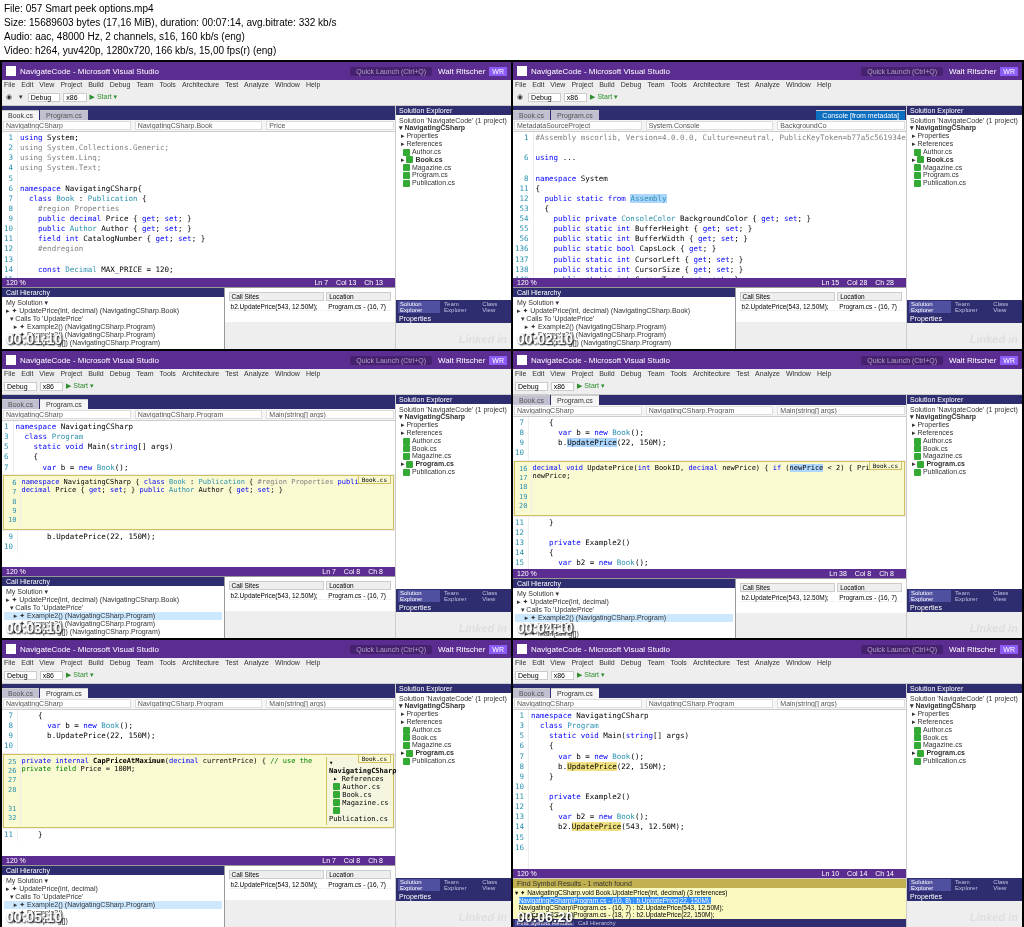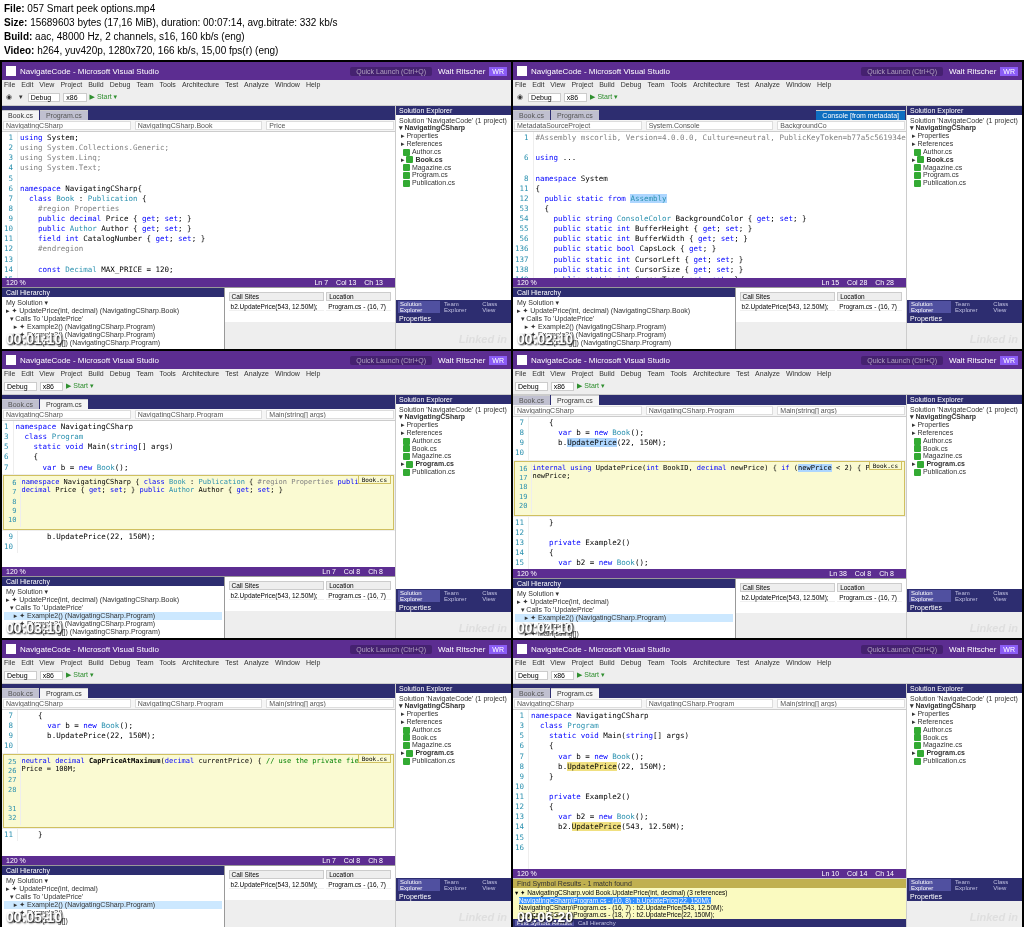--- a/index.html
+++ b/index.html
@@ -1,17 +1,17 @@
 <!DOCTYPE html>
 <html><head>
 <meta charset="utf-8">
 <style>
 body{margin:0;background:#000;font-family:Verdana,sans-serif;font-size:10px;color:#000;width:1024px;height:927px;overflow:hidden}
 .header{background:#fff;padding:2px 4px;line-height:1.4}
-.header b{font-weight:bold}
+.header b{font-weight:normal}
 .grid{display:grid;grid-template-columns:1fr 1fr;grid-template-rows:repeat(3,1fr);gap:2px;height:865px;padding:2px}
 .cell{position:relative;background:#0c4a6e;overflow:hidden}
 .vs{display:flex;flex-direction:column;height:100%;background:#eee;font-family:'Segoe UI',sans-serif;font-size:8px}
 .titlebar{background:#5c2d91;color:#fff;display:flex;align-items:center;padding:1px 4px;height:16px}
 .titlebar .vsicon{width:10px;height:10px;background:#fff;margin-right:4px}
 .titlebar .spacer{flex:1}
 .titlebar .search{background:#452170;color:#b0a0c0;padding:1px 6px;font-size:7px;border-radius:2px;margin-right:6px}
 .titlebar .user{color:#fff;margin-right:4px}
 .titlebar .badge{background:#8b5cf6;color:#fff;padding:1px 3px;font-size:7px}
 .menubar{background:#eee;padding:1px 2px;color:#333;font-size:7px}
@@ -68,21 +68,21 @@
 .findres{background:#fafac0;font-size:6.5px;padding:1px 2px}
 .findres .hl{background:#3390ff;color:#fff}
 .hlsel{background:#add6ff}
 </style>
 </head>
 <body>
 
 <div class="header">
 <b>File:</b> <span>057 Smart peek options.mp4</span><br>
 <b>Size:</b> <span>15689603 bytes (17,16 MiB), duration: 00:07:14, avg.bitrate: 332 kb/s</span><br>
-<b>Build:</b> <span>aac, 48000 Hz, 2 channels, s16, 160 kb/s (eng)</span><br>
+<b>Audio:</b> <span>aac, 48000 Hz, 2 channels, s16, 160 kb/s (eng)</span><br>
 <b>Video:</b> <span>h264, yuv420p, 1280x720, 166 kb/s, 15,00 fps(r) (eng)</span>
 </div>
 
 <div class="grid">
 
 <div class="cell">
 <div class="vs">
 <div class="titlebar">
           <div class="vsicon"></div>
           <span>NavigateCode - Microsoft Visual Studio</span>
@@ -254,21 +254,21 @@
 149
 </div>
 <div class="code"><span class="gray">#Assembly mscorlib, Version=4.0.0.0, Culture=neutral, PublicKeyToken=b77a5c561934e089</span>
 
 <span class="kw">using</span> ...
 
 <span class="kw">namespace</span> System
 {
   <span class="kw">public static from</span> <span class="type hlsel">Assembly</span>
   {
-    <span class="kw">public string</span> <span class="type">ConsoleColor</span> BackgroundColor { <span class="kw">get</span>; <span class="kw">set</span>; }
+    <span class="kw">public private</span> <span class="type">ConsoleColor</span> BackgroundColor { <span class="kw">get</span>; <span class="kw">set</span>; }
     <span class="kw">public static int</span> BufferHeight { <span class="kw">get</span>; <span class="kw">set</span>; }
     <span class="kw">public static int</span> BufferWidth { <span class="kw">get</span>; <span class="kw">set</span>; }
     <span class="kw">public static bool</span> CapsLock { <span class="kw">get</span>; }
     <span class="kw">public static int</span> CursorLeft { <span class="kw">get</span>; <span class="kw">set</span>; }
     <span class="kw">public static int</span> CursorSize { <span class="kw">get</span>; <span class="kw">set</span>; }
     <span class="kw">public static int</span> CursorTop { <span class="kw">get</span>; <span class="kw">set</span>; }
      CursorVisible { ; ; }
       Error { ; }</div>
 </div>
 <div class="status">
@@ -494,21 +494,21 @@
       b.<span class="hlsel">UpdatePrice</span>(22, 150M);</div>
 </div>
 <div class="peek">
               <div class="ptab">Book.cs</div>
 <div class="peekflex">
                 <div class="gutter" style="background:transparent">16
 17
 18
 19
 20</div>
-<div class="peekmain">    <span class="kw">internal using</span> UpdatePrice(<span class="kw">int</span> BookID, <span class="kw">decimal</span> newPrice) {
+<div class="peekmain">    <span class="kw">decimal void</span> UpdatePrice(<span class="kw">int</span> BookID, <span class="kw">decimal</span> newPrice) {
       <span class="kw">if</span> (<span class="hlsel">newPrice</span> &lt; 2)
       {
         Price = newPrice;</div>
               </div>
 </div>
 <div class="editor" style="flex:0 0 auto">
               <div class="gutter">11
 12
 13
 14
@@ -623,25 +623,26 @@
               <div class="ptab">Book.cs</div>
 <div class="peekflex">
 <div class="gutter" style="background:transparent">25
 26
 27
 28
  
 31
 32</div>
 <div class="peekmain">
-    <span class="kw">neutral decimal</span> <b>CapPriceAtMaximum</b>(<span class="kw">decimal</span> currentPrice) {
+    <span class="kw">private internal</span> <b>CapPriceAtMaximum</b>(<span class="kw">decimal</span> currentPrice) {
 
 
       <span class="com">// use the private field</span>
       Price = 100M;</div>
+<div class="peeklist">▾ <b>NavigatingCSharp</b><br>&nbsp;▸ References<br>&nbsp;<span class="ico cs"></span>Author.cs<br>&nbsp;<span class="ico cs"></span>Book.cs<br>&nbsp;<span class="ico cs"></span>Magazine.cs<br>&nbsp;<span class="ico cs"></span>Publication.cs</div>
 </div>
 </div>
 <div class="editor" style="flex:0 0 auto">
               <div class="gutter">11
 </div>
               <div class="code">    }</div>
             </div>
 <div style="flex:1;background:#fff"></div>
 <div class="status">
               <span>120 %</span>

